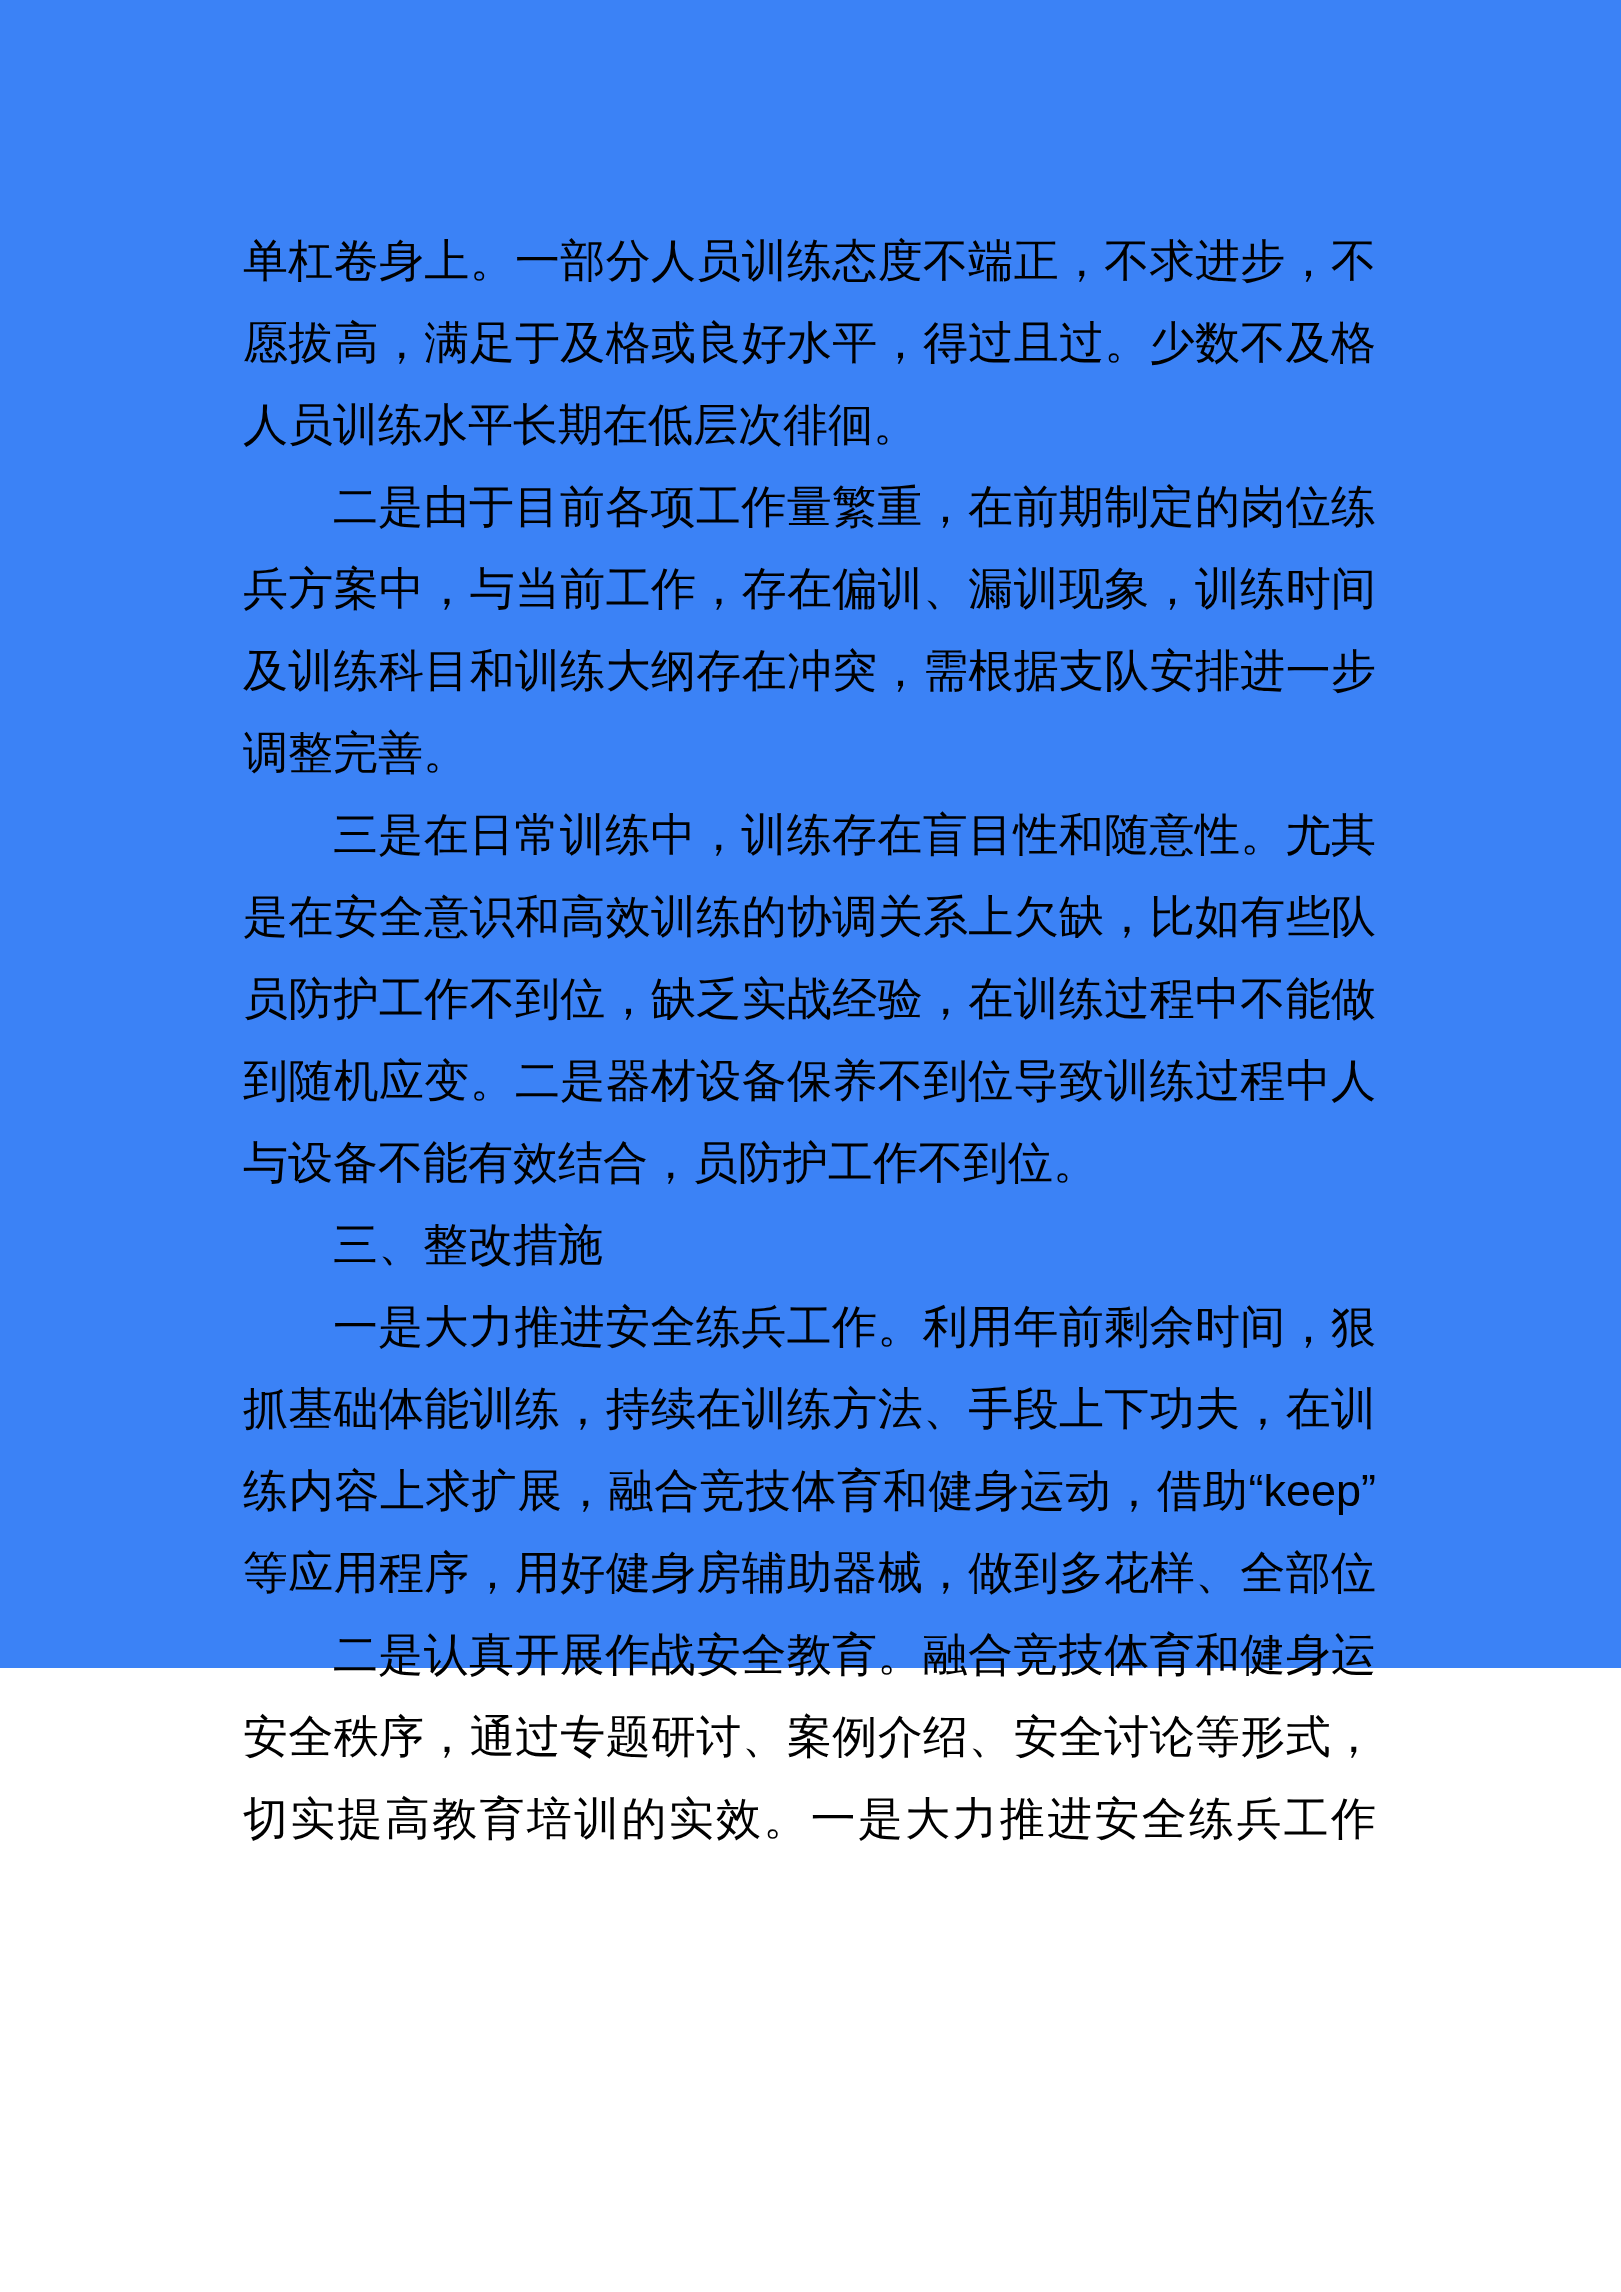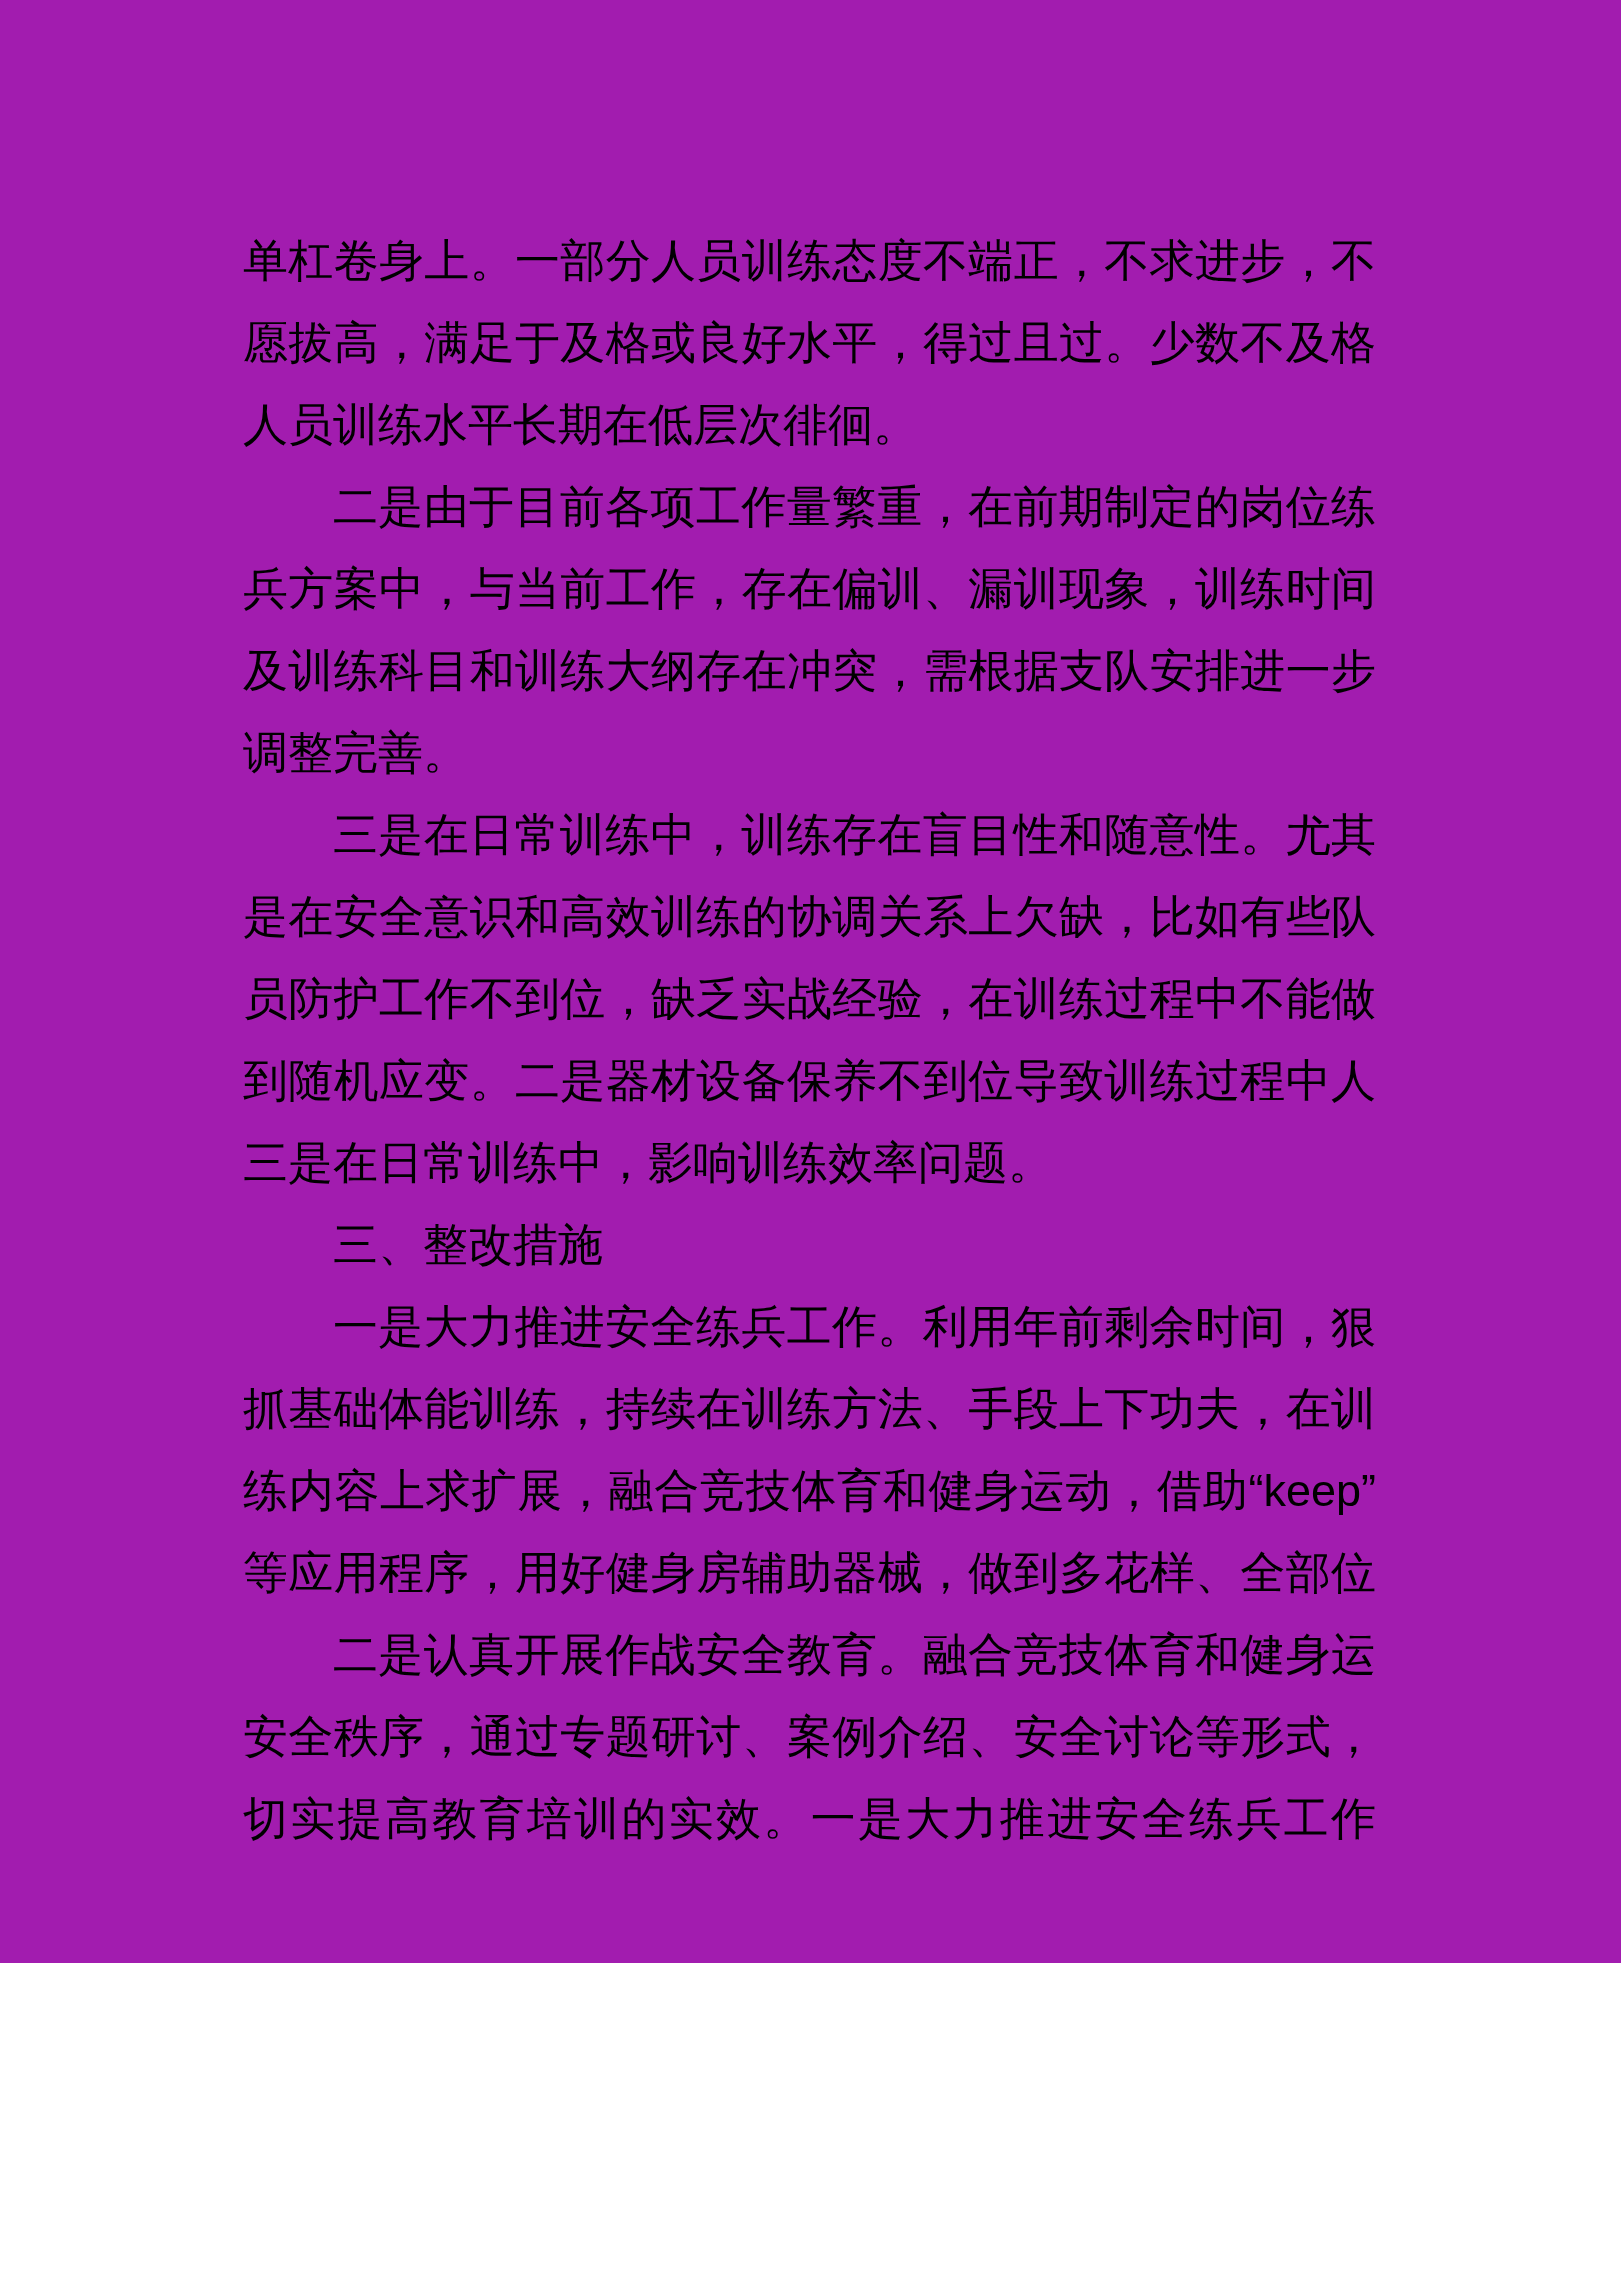--- a/index.html
+++ b/index.html
@@ -8,24 +8,24 @@
   }
   body {
     width: 1621px;
     height: 2293px;
     background: #ffffff;
     overflow: hidden;
   }
   .page {
     position: relative;
     width: 1621px;
-    height: 1963px;
+    height: 1668px;
     box-sizing: border-box;
     padding: 220px 245px 0 243px;
-    background: #a21caf;
+    background: #3b82f6;
   }
   .doc-text {
     font-family: "Liberation Sans", sans-serif;
     font-size: 45px;
     line-height: 82px;
     color: #000000;
   }
   .line {
     height: 82px;
     overflow: hidden;
@@ -48,21 +48,21 @@
       <div class="line fill">愿拔高，满足于及格或良好水平，得过且过。少数不及格</div>
       <div class="line">人员训练水平长期在低层次徘徊。</div>
       <div class="line indent fill">二是由于目前各项工作量繁重，在前期制定的岗位练</div>
       <div class="line fill">兵方案中，与当前工作，存在偏训、漏训现象，训练时间</div>
       <div class="line fill">及训练科目和训练大纲存在冲突，需根据支队安排进一步</div>
       <div class="line">调整完善。</div>
       <div class="line indent fill">三是在日常训练中，训练存在盲目性和随意性。尤其</div>
       <div class="line fill">是在安全意识和高效训练的协调关系上欠缺，比如有些队</div>
       <div class="line fill">员防护工作不到位，缺乏实战经验，在训练过程中不能做</div>
       <div class="line fill">到随机应变。二是器材设备保养不到位导致训练过程中人</div>
-      <div class="line">三是在日常训练中，影响训练效率问题。</div>
+      <div class="line">与设备不能有效结合，员防护工作不到位。</div>
       <div class="line indent">三、整改措施</div>
       <div class="line indent fill">一是大力推进安全练兵工作。利用年前剩余时间，狠</div>
       <div class="line fill">抓基础体能训练，持续在训练方法、手段上下功夫，在训</div>
       <div class="line fill">练内容上求扩展，融合竞技体育和健身运动，借助“keep”</div>
       <div class="line fill">等应用程序，用好健身房辅助器械，做到多花样、全部位</div>
       <div class="line indent fill">二是认真开展作战安全教育。融合竞技体育和健身运动</div>
       <div class="line fill">安全秩序，通过专题研讨、案例介绍、安全讨论等形式，</div>
       <div class="line fill">切实提高教育培训的实效。一是大力推进安全练兵工作</div>
     </div>
 </div>

